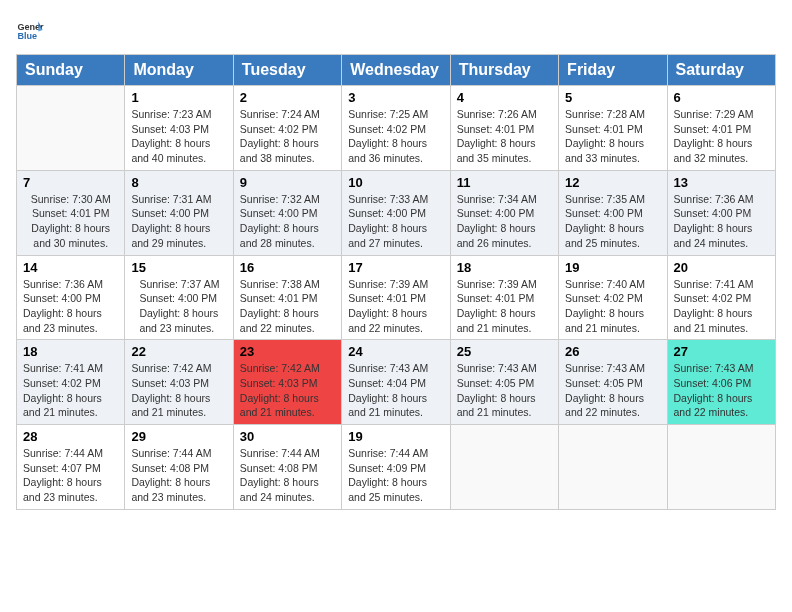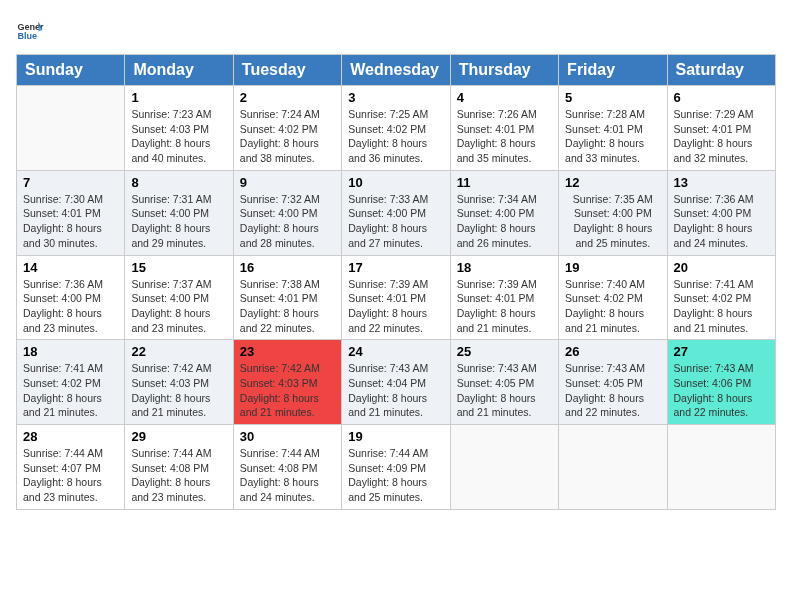--- a/index.html
+++ b/index.html
@@ -153,21 +153,21 @@
           <span class="day-num">6</span>
           <div class="day-info" style="white-space: pre-line;">Sunrise: 7:29 AM
 Sunset: 4:01 PM
 Daylight: 8 hours
 and 32 minutes.</div>
         </td>
       </tr>
       <tr>
         <td style="background-color: rgb(238, 242, 247);">
           <span class="day-num">7</span>
-          <div class="day-info" style="white-space: pre-line;">Sunrise: 7:30 AM
+          <div class="day-info" style="white-space: pre-line; text-align: center;">Sunrise: 7:30 AM
 Sunset: 4:01 PM
 Daylight: 8 hours
 and 30 minutes.</div>
         </td>
         <td style="background-color: rgb(238, 242, 247);">
           <span class="day-num">8</span>
           <div class="day-info" style="white-space: pre-line;">Sunrise: 7:31 AM
 Sunset: 4:00 PM
 Daylight: 8 hours
 and 29 minutes.</div>
@@ -188,21 +188,21 @@
         </td>
         <td style="background-color: rgb(238, 242, 247);">
           <span class="day-num">11</span>
           <div class="day-info" style="white-space: pre-line;">Sunrise: 7:34 AM
 Sunset: 4:00 PM
 Daylight: 8 hours
 and 26 minutes.</div>
         </td>
         <td style="background-color: rgb(238, 242, 247);">
           <span class="day-num">12</span>
-          <div class="day-info" style="white-space: pre-line; text-align: center;">Sunrise: 7:35 AM
+          <div class="day-info" style="white-space: pre-line;">Sunrise: 7:35 AM
 Sunset: 4:00 PM
 Daylight: 8 hours
 and 25 minutes.</div>
         </td>
         <td style="background-color: rgb(238, 242, 247);">
           <span class="day-num">13</span>
           <div class="day-info" style="white-space: pre-line;">Sunrise: 7:36 AM
 Sunset: 4:00 PM
 Daylight: 8 hours
 and 24 minutes.</div>
@@ -211,21 +211,21 @@
       <tr>
         <td style="background-color: rgb(255, 255, 255);">
           <span class="day-num">14</span>
           <div class="day-info" style="white-space: pre-line;">Sunrise: 7:36 AM
 Sunset: 4:00 PM
 Daylight: 8 hours
 and 23 minutes.</div>
         </td>
         <td style="background-color: rgb(255, 255, 255);">
           <span class="day-num">15</span>
-          <div class="day-info" style="white-space: pre-line;">Sunrise: 7:37 AM
+          <div class="day-info" style="white-space: pre-line; margin-left: 8px;">Sunrise: 7:37 AM
 Sunset: 4:00 PM
 Daylight: 8 hours
 and 23 minutes.</div>
         </td>
         <td style="background-color: rgb(255, 255, 255);">
           <span class="day-num">16</span>
           <div class="day-info" style="white-space: pre-line;">Sunrise: 7:38 AM
 Sunset: 4:01 PM
 Daylight: 8 hours
 and 22 minutes.</div>

